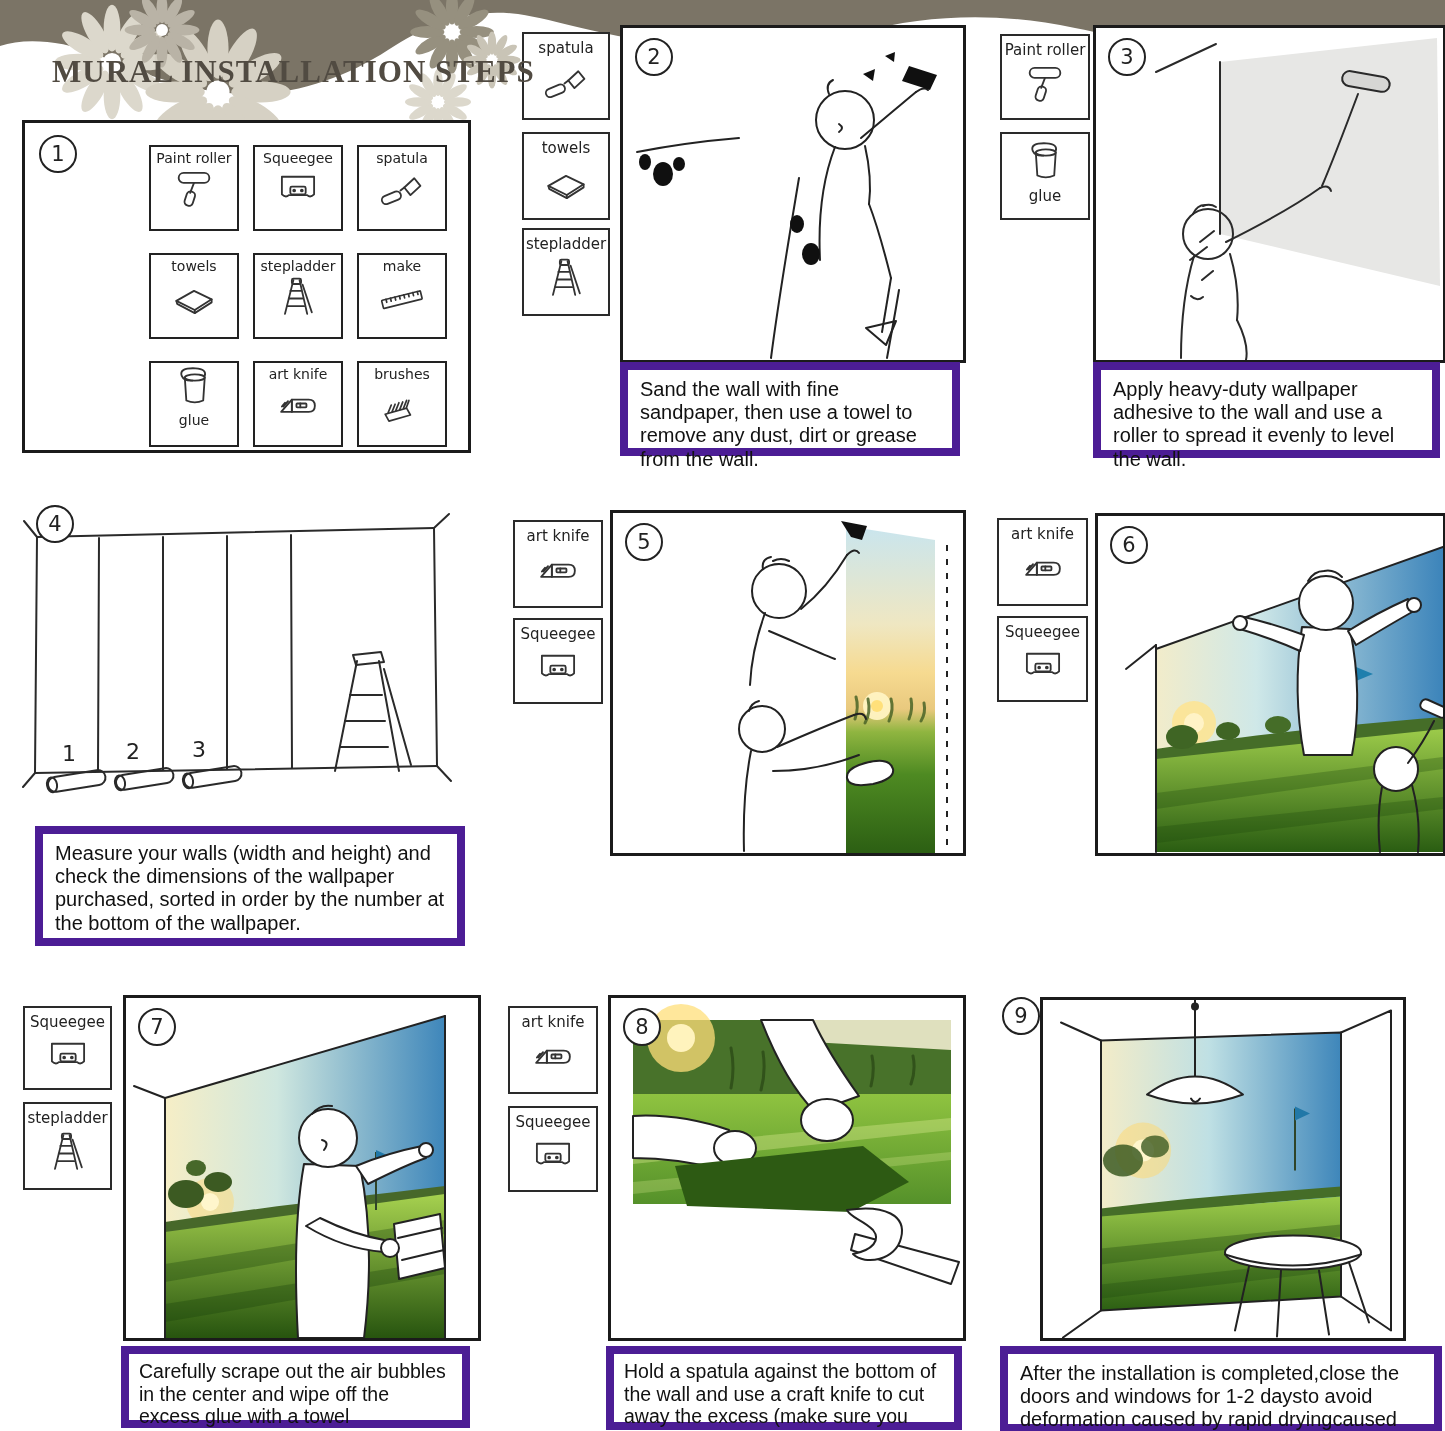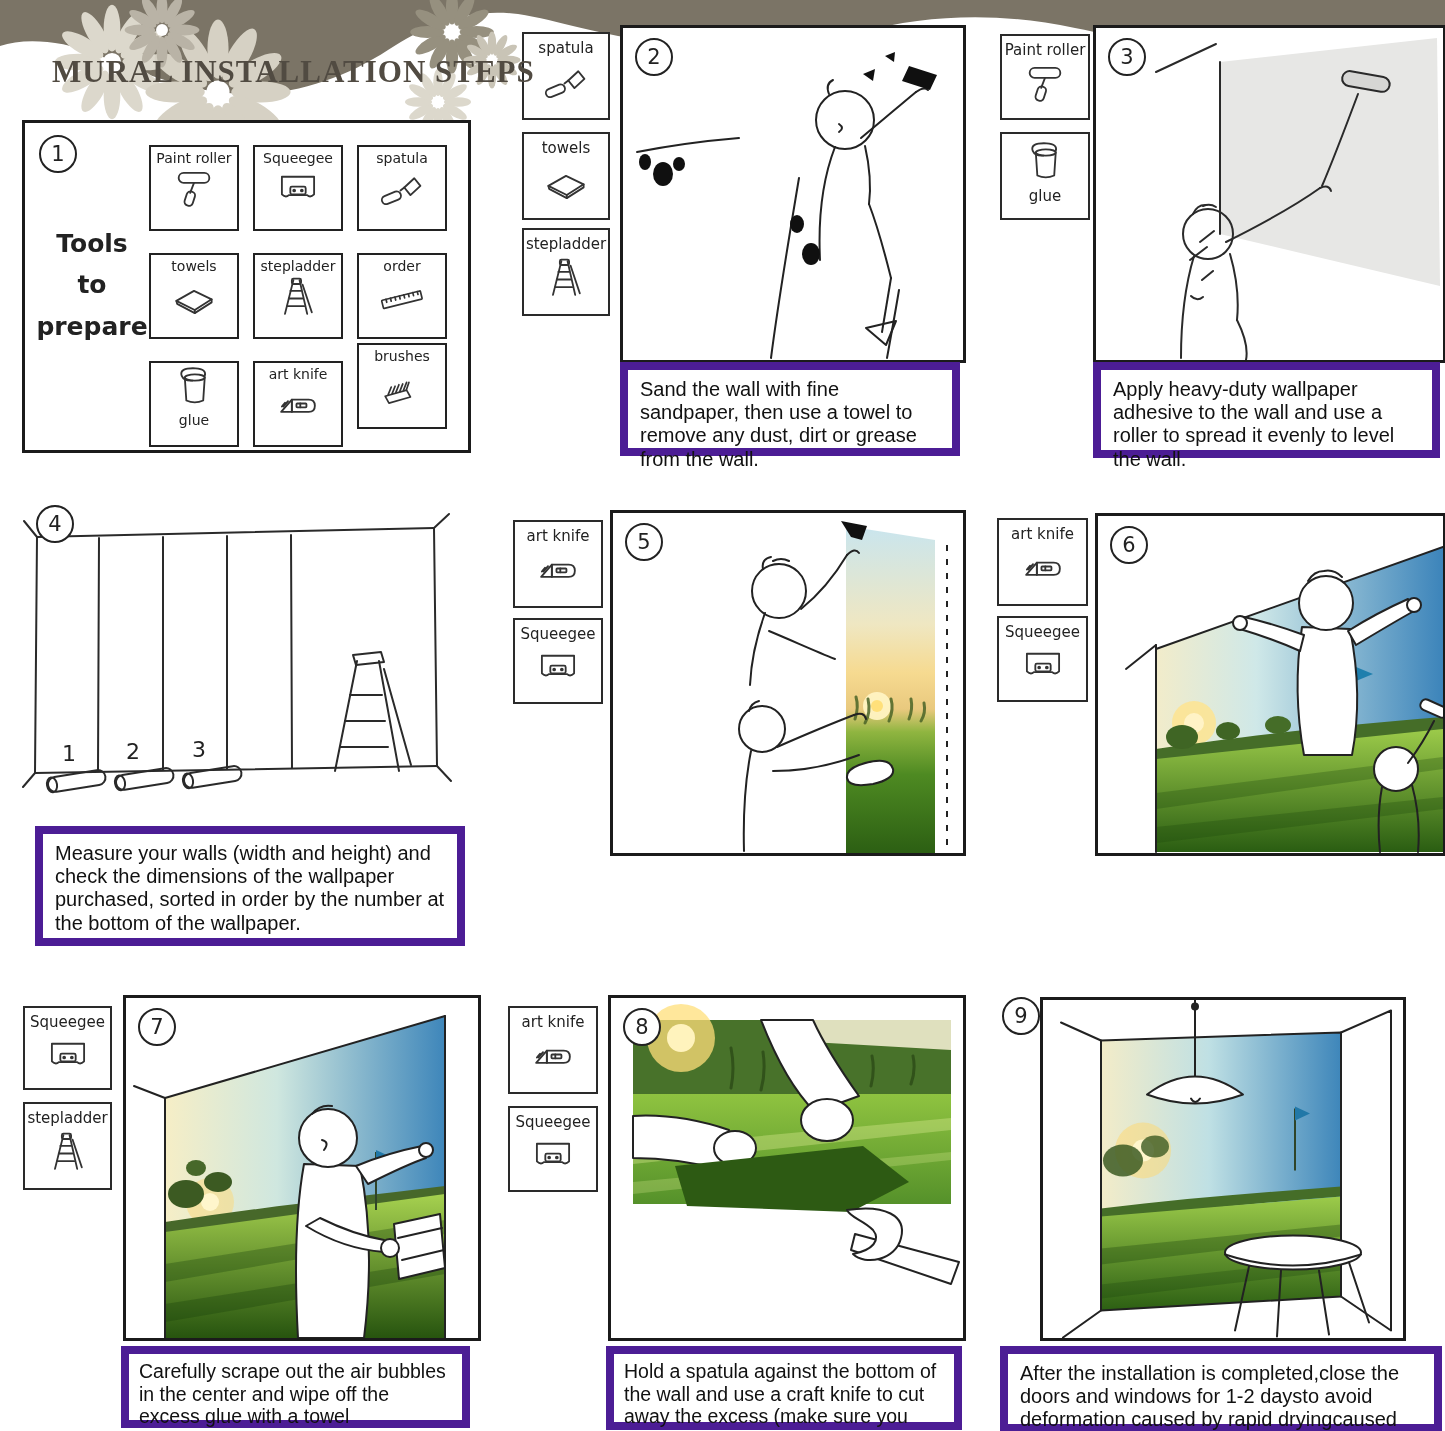--- a/index.html
+++ b/index.html
@@ -115,25 +115,20 @@
     <use href="#i-flower" transform="translate(218 92) scale(3.3)" color="#d6d1c4"></use>
     <use href="#i-flower" transform="translate(162 30) scale(1.7)" color="#b9b3a6"></use>
     <use href="#i-flower" transform="translate(452 32) scale(1.9)" color="#96907f"></use>
     <use href="#i-flower" transform="translate(492 60) scale(1.3)" color="#c9c4b6"></use>
     <use href="#i-flower" transform="translate(438 102) scale(1.5)" color="#dcd8cc"></use>
   </svg>
   <h1 class="title">MURAL INSTALLATION STEPS</h1>
 
   <section class="toolsbox" style="left:22px;top:120px;width:443px;height:327px">
     <div class="step-num" style="left:14px;top:12px">1</div>
-    <div class="tools-words">
-      <div>Tools</div>
-      <div>to</div>
-      <div>prepare</div>
-    </div>
 
     <div class="tcell" style="left:124px;top:22px">
       <span class="tlabel">Paint roller</span>
       <svg class="ticon" viewBox="0 0 60 60">
           <use href="#i-roller"></use>
         </svg>
     </div>
     <div class="tcell" style="left:228px;top:22px">
       <span class="tlabel">Squeegee</span>
       <svg class="ticon" viewBox="0 0 60 60">
@@ -152,38 +147,38 @@
           <use href="#i-towel"></use>
         </svg>
     </div>
     <div class="tcell" style="left:228px;top:130px">
       <span class="tlabel">stepladder</span>
       <svg class="ticon" viewBox="0 0 60 60">
           <use href="#i-ladder"></use>
         </svg>
     </div>
     <div class="tcell" style="left:332px;top:130px">
-      <span class="tlabel">order</span>
+      <span class="tlabel">make</span>
       <svg class="ticon" viewBox="0 0 60 60">
           <use href="#i-ruler"></use>
         </svg>
     </div>
     <div class="tcell" style="left:124px;top:238px">
       <svg class="ticon" viewBox="0 0 60 60">
           <use href="#i-glue"></use>
         </svg>
       <span class="tlabel">glue</span>
     </div>
     <div class="tcell" style="left:228px;top:238px">
       <span class="tlabel">art knife</span>
       <svg class="ticon" viewBox="0 0 60 60">
           <use href="#i-knife"></use>
         </svg>
     </div>
-    <div class="tcell" style="left:332px;top:220px">
+    <div class="tcell" style="left:332px;top:238px">
       <span class="tlabel">brushes</span>
       <svg class="ticon" viewBox="0 0 60 60">
           <use href="#i-brush"></use>
         </svg>
     </div>
   </section>
 
   <div class="toolbox" style="left:522px;top:32px;width:88px;height:88px">
     <span class="tlabel">spatula</span>
     <svg class="ticon" viewBox="0 0 60 60">

